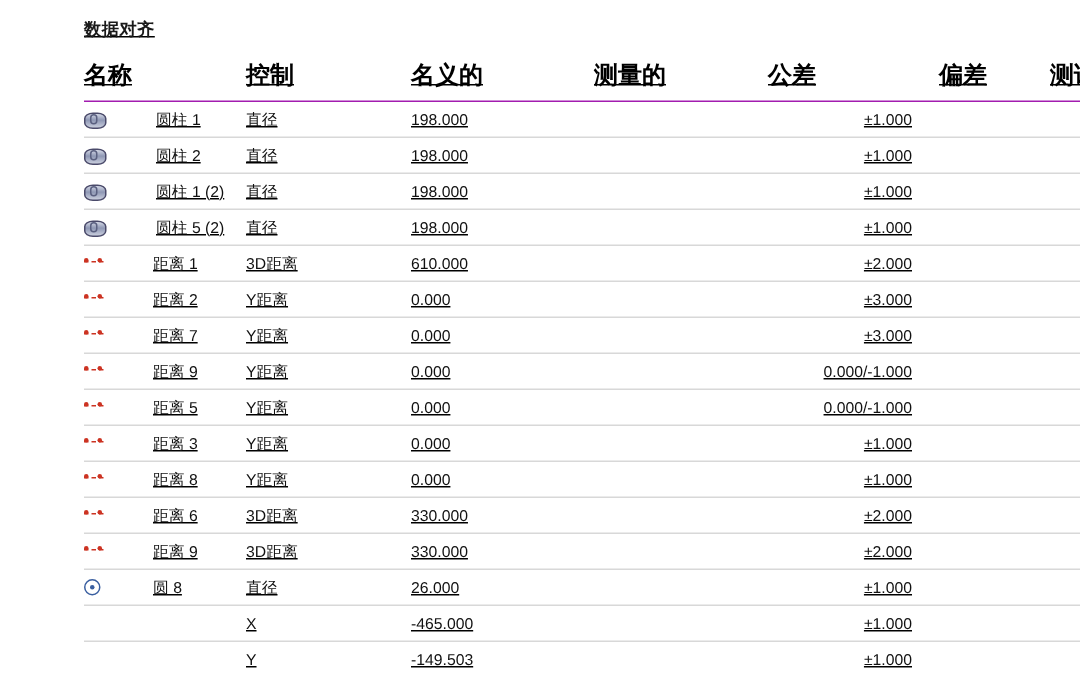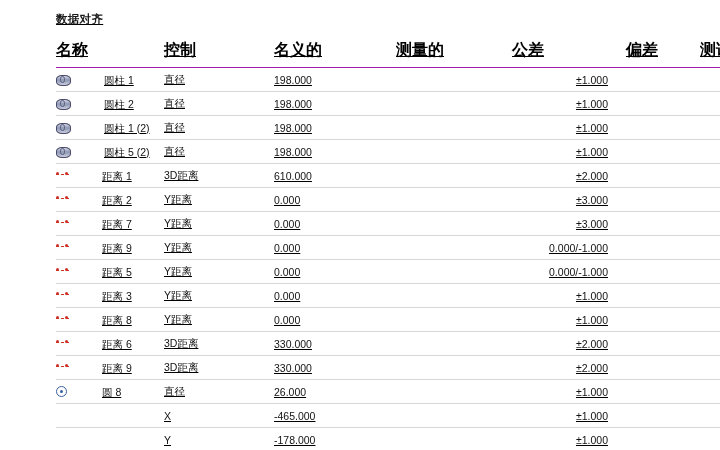--- a/index.html
+++ b/index.html
@@ -385,21 +385,21 @@
           <td class="col-test"></td>
         </tr>
         <tr>
           <td class="col-name">
             <div class="name-cell">
               <span class="feat-icon icon-none"></span>
               <span class="name-text"></span>
             </div>
           </td>
           <td class="col-ctrl">Y</td>
-          <td class="col-nom">-178.000</td>
+          <td class="col-nom">-149.503</td>
           <td class="col-meas"></td>
           <td class="col-tol">±1.000</td>
           <td class="col-dev"></td>
           <td class="col-test"></td>
         </tr>
         <tr>
           <td class="col-name"></td>
           <td class="col-ctrl">Z</td>
           <td class="col-nom">265.000</td>
           <td class="col-meas"></td>

